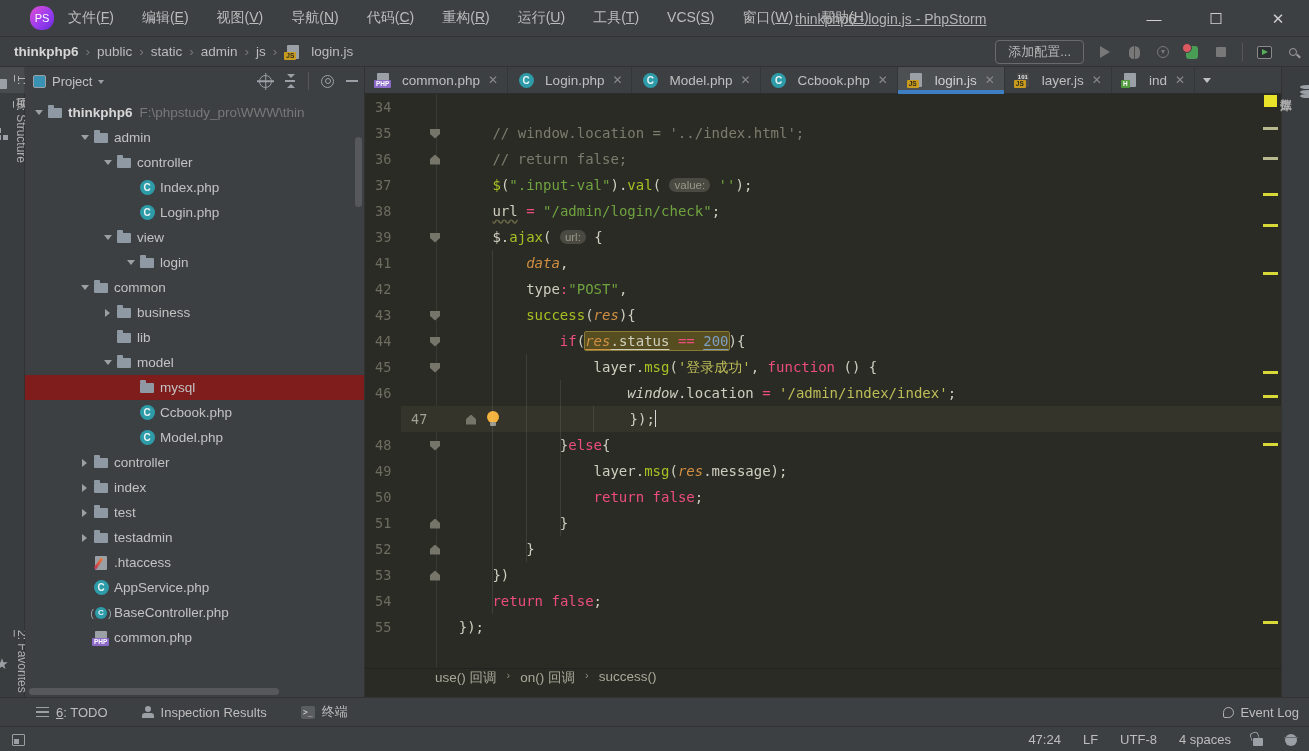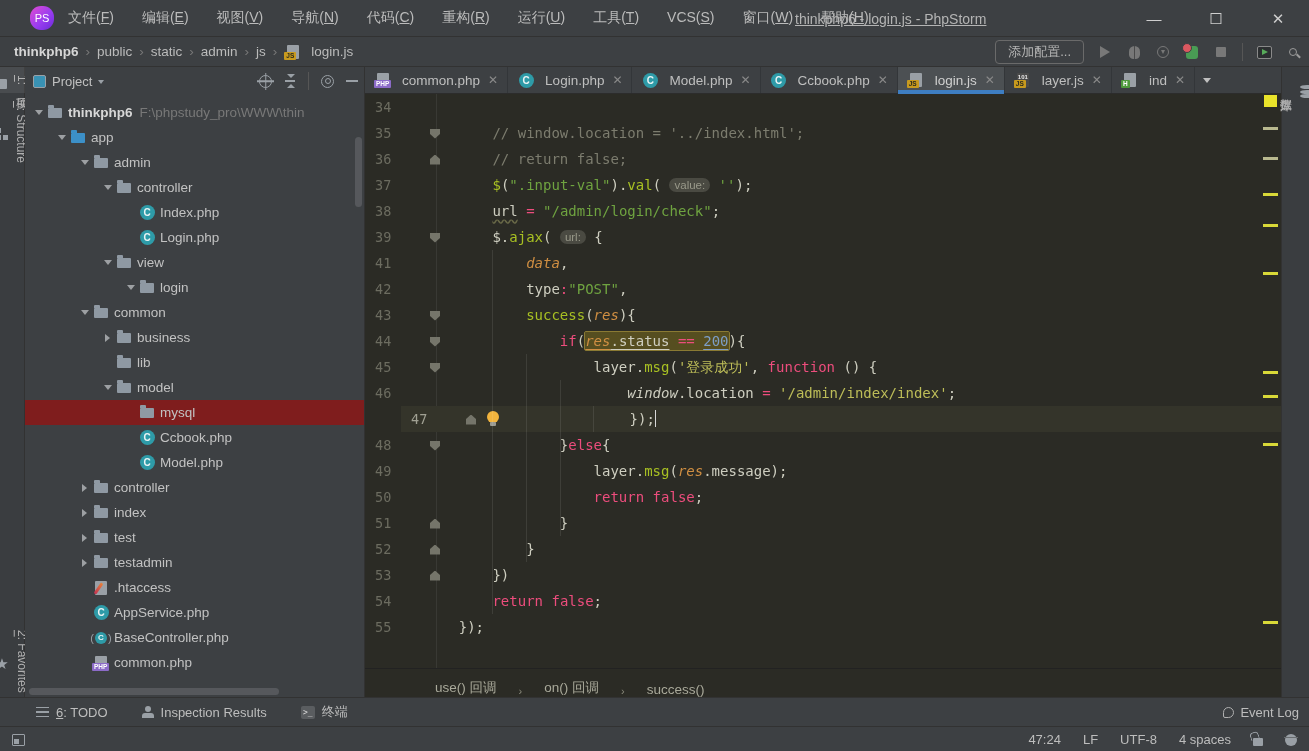--- a/index.html
+++ b/index.html
@@ -133,21 +133,21 @@
   .wavy { text-decoration:underline wavy #6a6a48; text-underline-offset:3px; }
   .chip { background:#4a4a42; color:#99998a; border-radius:7px; padding:1px 5px; font-size:11.5px; font-family:"Liberation Sans",sans-serif; vertical-align:1px; }
   .hl { background:#564e20; outline:1px solid #8a7a33; border-radius:1px; padding:1px 0; }
   .caret { display:inline-block; width:1.5px; height:17px; background:#d8d8d8; vertical-align:-3px; }
   
   .estripe { position:absolute; right:0; top:0; bottom:0; width:20px; }
   .emark { position:absolute; right:3px; width:15px; height:3px; background:#d8d838; }
   .emark.pale { background:#b9b98f; }
   .emark.sq { width:13px; height:12px; background:#e9e32a; right:4px; }
   
-  .ebread { height:29px; background:#2b2b25; border-top:1px solid #222; display:flex; align-items:flex-end; padding-left:70px; gap:22px; color:#a9a99a; font-size:13.5px; }
+  .ebread { height:29px; background:#2b2b25; border-top:1px solid #222; display:flex; align-items:flex-start; padding-left:70px; gap:10px; color:#a9a99a; font-size:13.5px; }
   .ebread .sep { color:#8a8a7c; font-size:11px; }
   
   .bottombar { height:29px; background:#3d4043; border-top:1px solid #323232; display:flex; align-items:center; padding:0 10px 0 36px; gap:34px; font-size:13px; color:#bdbdbd; position:relative; }
   .bitem { display:flex; align-items:center; gap:7px; }
   .bitem u { text-decoration:underline; }
   .todoico { width:13px; height:11px; position:relative; }
   .todoico i { position:absolute; left:0; width:13px; height:1.8px; background:#9aa0a6; }
   .todoico i:nth-child(1){top:0;} .todoico i:nth-child(2){top:4.5px;} .todoico i:nth-child(3){top:9px;}
   .personico { width:12px; height:12px; position:relative; }
   .personico:before { content:""; position:absolute; left:3px; top:0; width:6px; height:6px; border-radius:50%; background:#9aa0a6; }
@@ -283,29 +283,20 @@
           <div class="trow" style="padding-left: 6px;">
             <span class="tch">
               <span class="open"></span>
             </span>
             <span class="ticon">
               <span class="fldr"></span>
             </span>
             <span class="tlabel bold">thinkphp6</span>
             <span class="tpath">F:\phpstudy_pro\WWW\thin</span>
           </div>
-          <div class="trow" style="padding-left: 29px;">
-            <span class="tch">
-              <span class="open"></span>
-            </span>
-            <span class="ticon">
-              <span class="fldr appc"></span>
-            </span>
-            <span class="tlabel">app</span>
-          </div>
           <div class="trow" style="padding-left: 52px;">
             <span class="tch">
               <span class="open"></span>
             </span>
             <span class="ticon">
               <span class="fldr"></span>
             </span>
             <span class="tlabel">admin</span>
           </div>
           <div class="trow" style="padding-left: 75px;">

